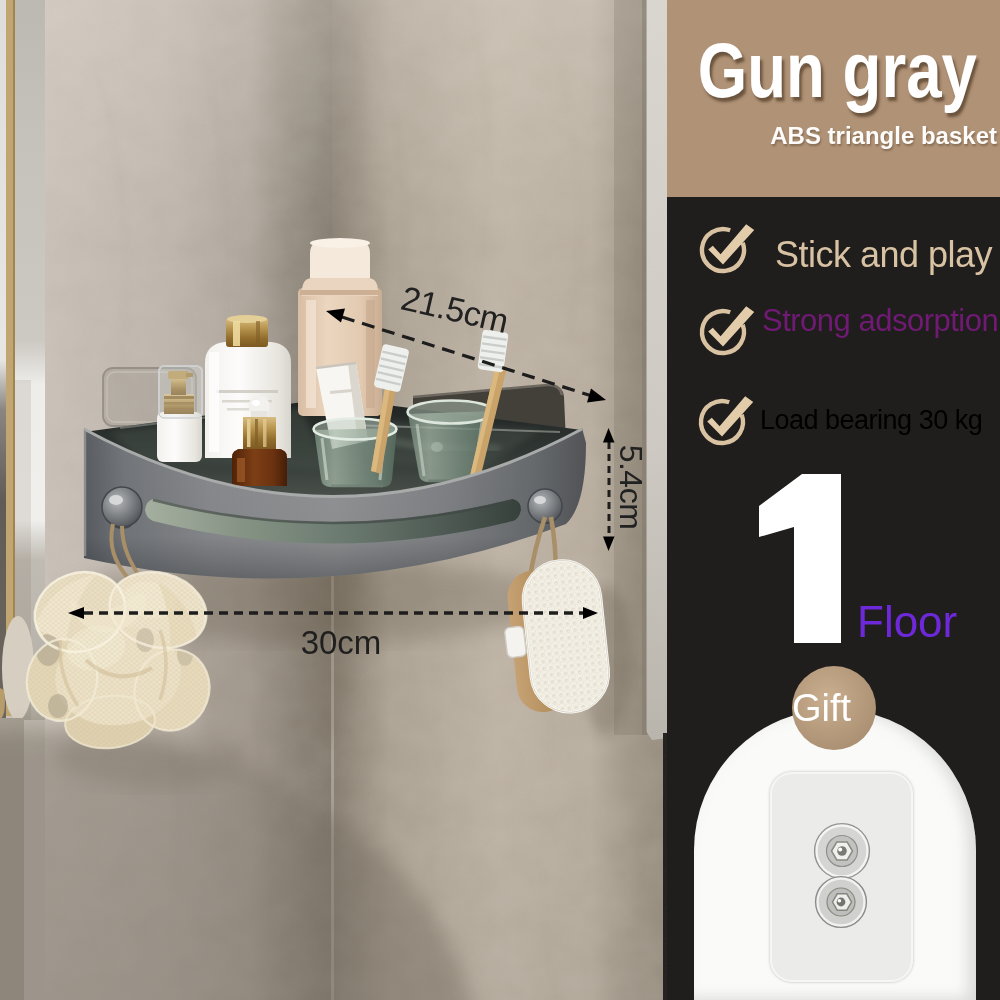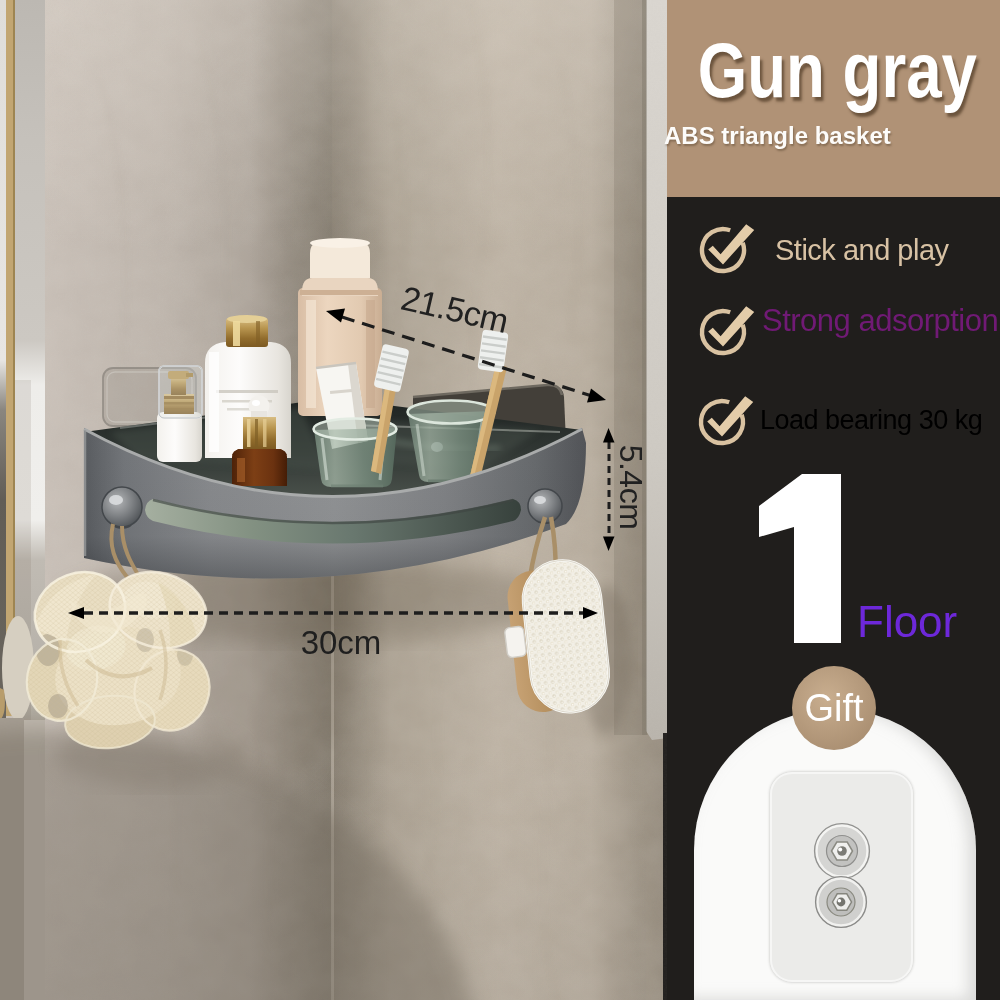--- a/index.html
+++ b/index.html
@@ -419,30 +419,30 @@
 <polygon points="68,613 84,607 84,619"></polygon>
 <polygon points="598,613 583,607 583,619"></polygon>
 <text x="341" y="654" font-size="33" fill="#1f1f1f" text-anchor="middle" font-family="Liberation Sans, sans-serif">30cm</text>
 </g>
 </svg>
 
 <div style="left:667px;top:0;width:333px;height:197px;background:#b09276"></div>
 
 <div style="left:667px;top:25px;width:333px;text-align:center;font-size:78px;font-weight:bold;color:#ffffff;white-space:nowrap;text-shadow:3px 4px 3px rgba(70,50,30,0.65);transform:scaleX(0.815);transform-origin:50% 50%">Gun gray</div>
 
-<div style="left:664px;top:122px;width:333px;text-align:left;font-size:24px;font-weight:bold;color:#fdfcfa;text-shadow:1px 2px 2px rgba(70,52,32,0.4)">ABS triangle basket</div>
+<div style="left:664px;top:122px;width:333px;text-align:right;font-size:24px;font-weight:bold;color:#fdfcfa;text-shadow:1px 2px 2px rgba(70,52,32,0.4)">ABS triangle basket</div>
 
 <div style="left:667px;top:197px;width:333px;height:803px;background:#201e1c"></div>
 
 <svg width="64" height="52" viewBox="0 0 64 52" style="position:absolute;left:698px;top:224px">
 <path d="M44.7,18.8 A21,21 0 1 1 32.2,6.3" fill="none" stroke="#d9c2a1" stroke-width="4.4"></path>
 <polygon points="10.2,25.4 14.8,21.8 22.6,30.2 48.2,0.2 56.2,6 25,40.4" fill="#e3cca9"></polygon>
 </svg>
 
-<div style="left:775px;top:234px;font-size:29px;letter-spacing:-0.5px;color:#d8c2a4">Stick and play</div>
+<div style="left:775px;top:234px;font-size:36px;letter-spacing:-0.5px;color:#d8c2a4">Stick and play</div>
 
 <svg width="64" height="52" viewBox="0 0 64 52" style="position:absolute;left:698px;top:306px">
 <path d="M44.7,18.8 A21,21 0 1 1 32.2,6.3" fill="none" stroke="#d9c2a1" stroke-width="4.4"></path>
 <polygon points="10.2,25.4 14.8,21.8 22.6,30.2 48.2,0.2 56.2,6 25,40.4" fill="#e3cca9"></polygon>
 </svg>
 
 <div style="left:762px;top:303px;font-size:31px;letter-spacing:-0.5px;color:#701a75">Strong adsorption</div>
 
 <svg width="64" height="52" viewBox="0 0 64 52" style="position:absolute;left:697px;top:396px">
 <path d="M44.7,18.8 A21,21 0 1 1 32.2,6.3" fill="none" stroke="#d9c2a1" stroke-width="4.4"></path>
@@ -450,21 +450,21 @@
 </svg>
 
 <div style="left:760px;top:405px;font-size:27px;letter-spacing:-0.5px;color:#000000">Load bearing 30 kg</div>
 
 <svg width="100" height="180" viewBox="0 0 100 180" style="position:absolute;left:755px;top:470px">
 <polygon points="4,36 47,4 86,4 86,173 39,173 39,57 4,67" fill="#ffffff"></polygon>
 </svg>
 
 <div style="left:857px;top:597px;font-size:44px;color:#6d28d9">Floor</div>
 
-<div style="left:792px;top:666px;width:84px;height:84px;border-radius:50%;background:radial-gradient(circle at 42% 38%,#c9ae8f,#a78c6f 85%);text-align:center;line-height:84px;font-size:38px;color:#ffffff;z-index:6">Gift</div>
+<div style="left:792px;top:666px;width:84px;height:84px;border-radius:50%;background:radial-gradient(circle at 42% 38%,#c9ae8f,#a78c6f 85%);text-align:left;line-height:84px;font-size:38px;color:#ffffff;z-index:6">Gift</div>
 
 <div style="left:694px;top:709px;width:282px;height:291px;background:#fafaf9;border-radius:141px 141px 0 0;box-shadow:inset -8px -2px 14px rgba(190,190,188,0.5)"></div>
 
 <div style="left:770px;top:772px;width:143px;height:210px;background:#ebebe9;border-radius:22px;box-shadow:inset 0 0 0 2px #f6f6f5, 0 0 3px rgba(170,170,168,0.8)"></div>
 
 <svg width="120" height="130" viewBox="0 0 120 130" style="position:absolute;left:782px;top:820px">
 
 <g>
 <circle cx="60" cy="31" r="27" fill="#d5d5d3" stroke="#939391" stroke-width="2.2"></circle>
 <circle cx="60" cy="31" r="25.5" fill="none" stroke="#f4f4f2" stroke-width="2.4"></circle>

